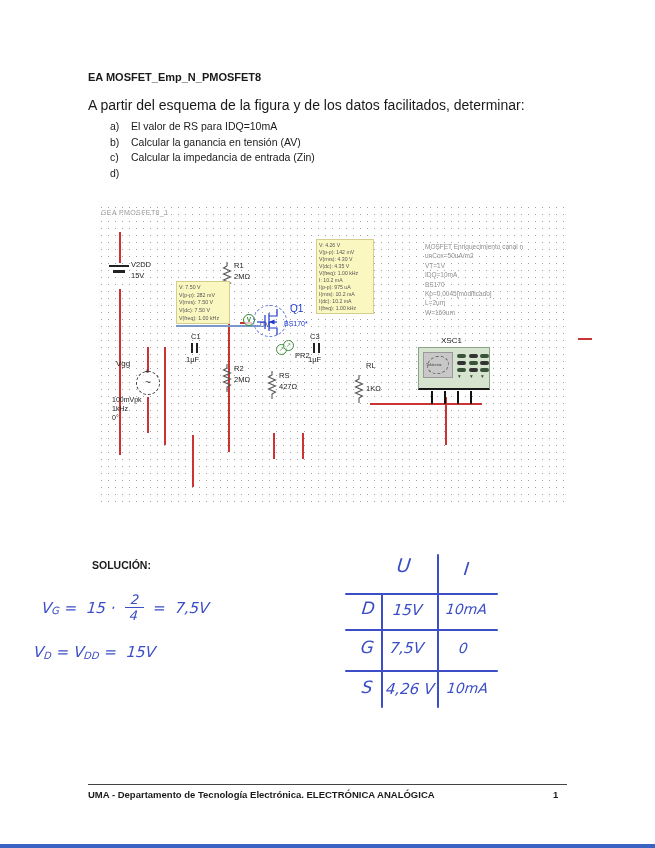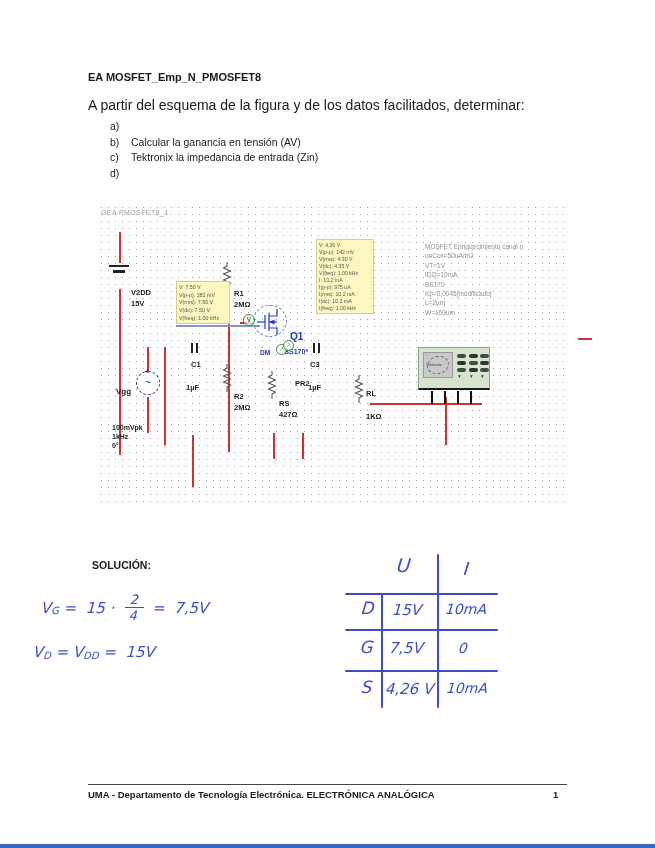--- a/index.html
+++ b/index.html
@@ -16,21 +16,21 @@
 
   
   .schematic { left:95px; top:205px; width:472px; height:298px;
     background-image: radial-gradient(circle, rgba(130,130,130,.75) 0.6px, transparent 0.8px);
     background-size: 7px 7px; background-position: 3px 6px; }
   .schem-title { left:6px; top:4px; font-size:7px; color:#9a9a9a; letter-spacing:0.4px; }
 
   .wire { background:#cc3333; }
   .bwire { background:#7a99c9; }
 
-  .reflabel { font-size:7.5px; font-weight:bold; color:#222; line-height:10px; white-space:nowrap;margin-top:28px; }
+  .reflabel { font-size:7.5px; font-weight:normal; color:#222; line-height:10px; white-space:nowrap; }
   .blue { color:#1a35cc; }
 
   .bat-plate1 { left:14px; top:60px; width:20px; height:2px; background:#222; }
   .bat-plate2 { left:18px; top:65px; width:12px; height:3px; background:#222; }
 
   .vgg-circle { left:41px; top:166px; width:24px; height:24px; border:1.2px dashed #444;
     border-radius:50%; text-align:center; font-size:10px; color:#333; line-height:22px; background:rgba(255,255,255,.6); }
   .vgg-plus { left:50px; top:163px; font-size:7px; color:#333; font-weight:bold; }
 
   .cap-bar { width:2px; height:10px; background:#222; }
@@ -85,28 +85,29 @@
 <body>
 
 <div class="page">
 
   <div class="abs title">EA MOSFET_Emp_N_PMOSFET8</div>
   <div class="abs intro">A partir del esquema de la figura y de los datos facilitados, determinar:</div>
 
   <div class="abs qlist">
     <div class="qrow">
       <span class="qlab">a)</span>
+      <span>El valor de RS para IDQ=10mA</span>
     </div>
     <div class="qrow">
       <span class="qlab">b)</span>
       <span>Calcular la ganancia en tensión (AV)</span>
     </div>
     <div class="qrow">
       <span class="qlab">c)</span>
-      <span>Tektronix la impedancia de entrada (Zin)</span>
+      <span>Calcular la impedancia de entrada (Zin)</span>
     </div>
     <div class="qrow">
       <span class="qlab">d)</span>
     </div>
   </div>
 
   <div class="abs schematic">
     <div class="abs schem-title">GEA PMOSFET8_1</div>
 
     <div class="abs wire" style="left:24px;top:27px;width:2px;height:31px;"></div>

